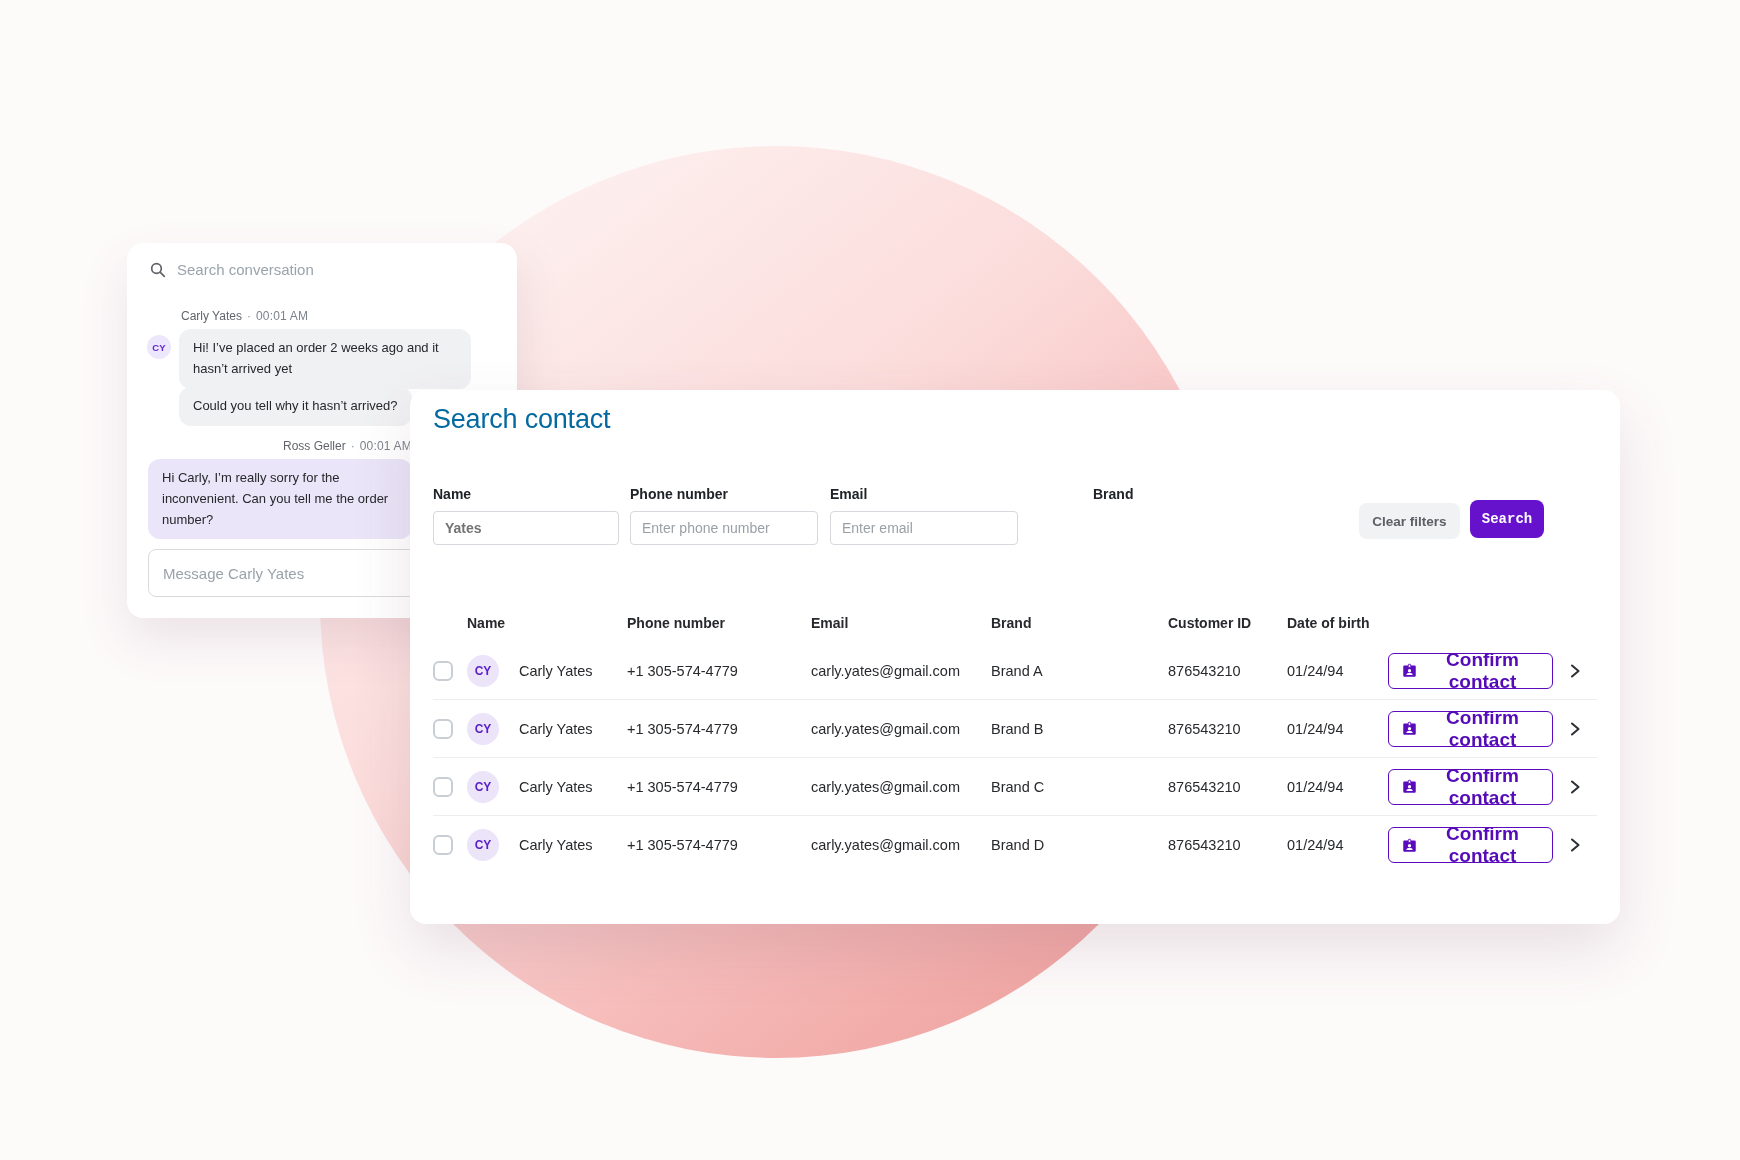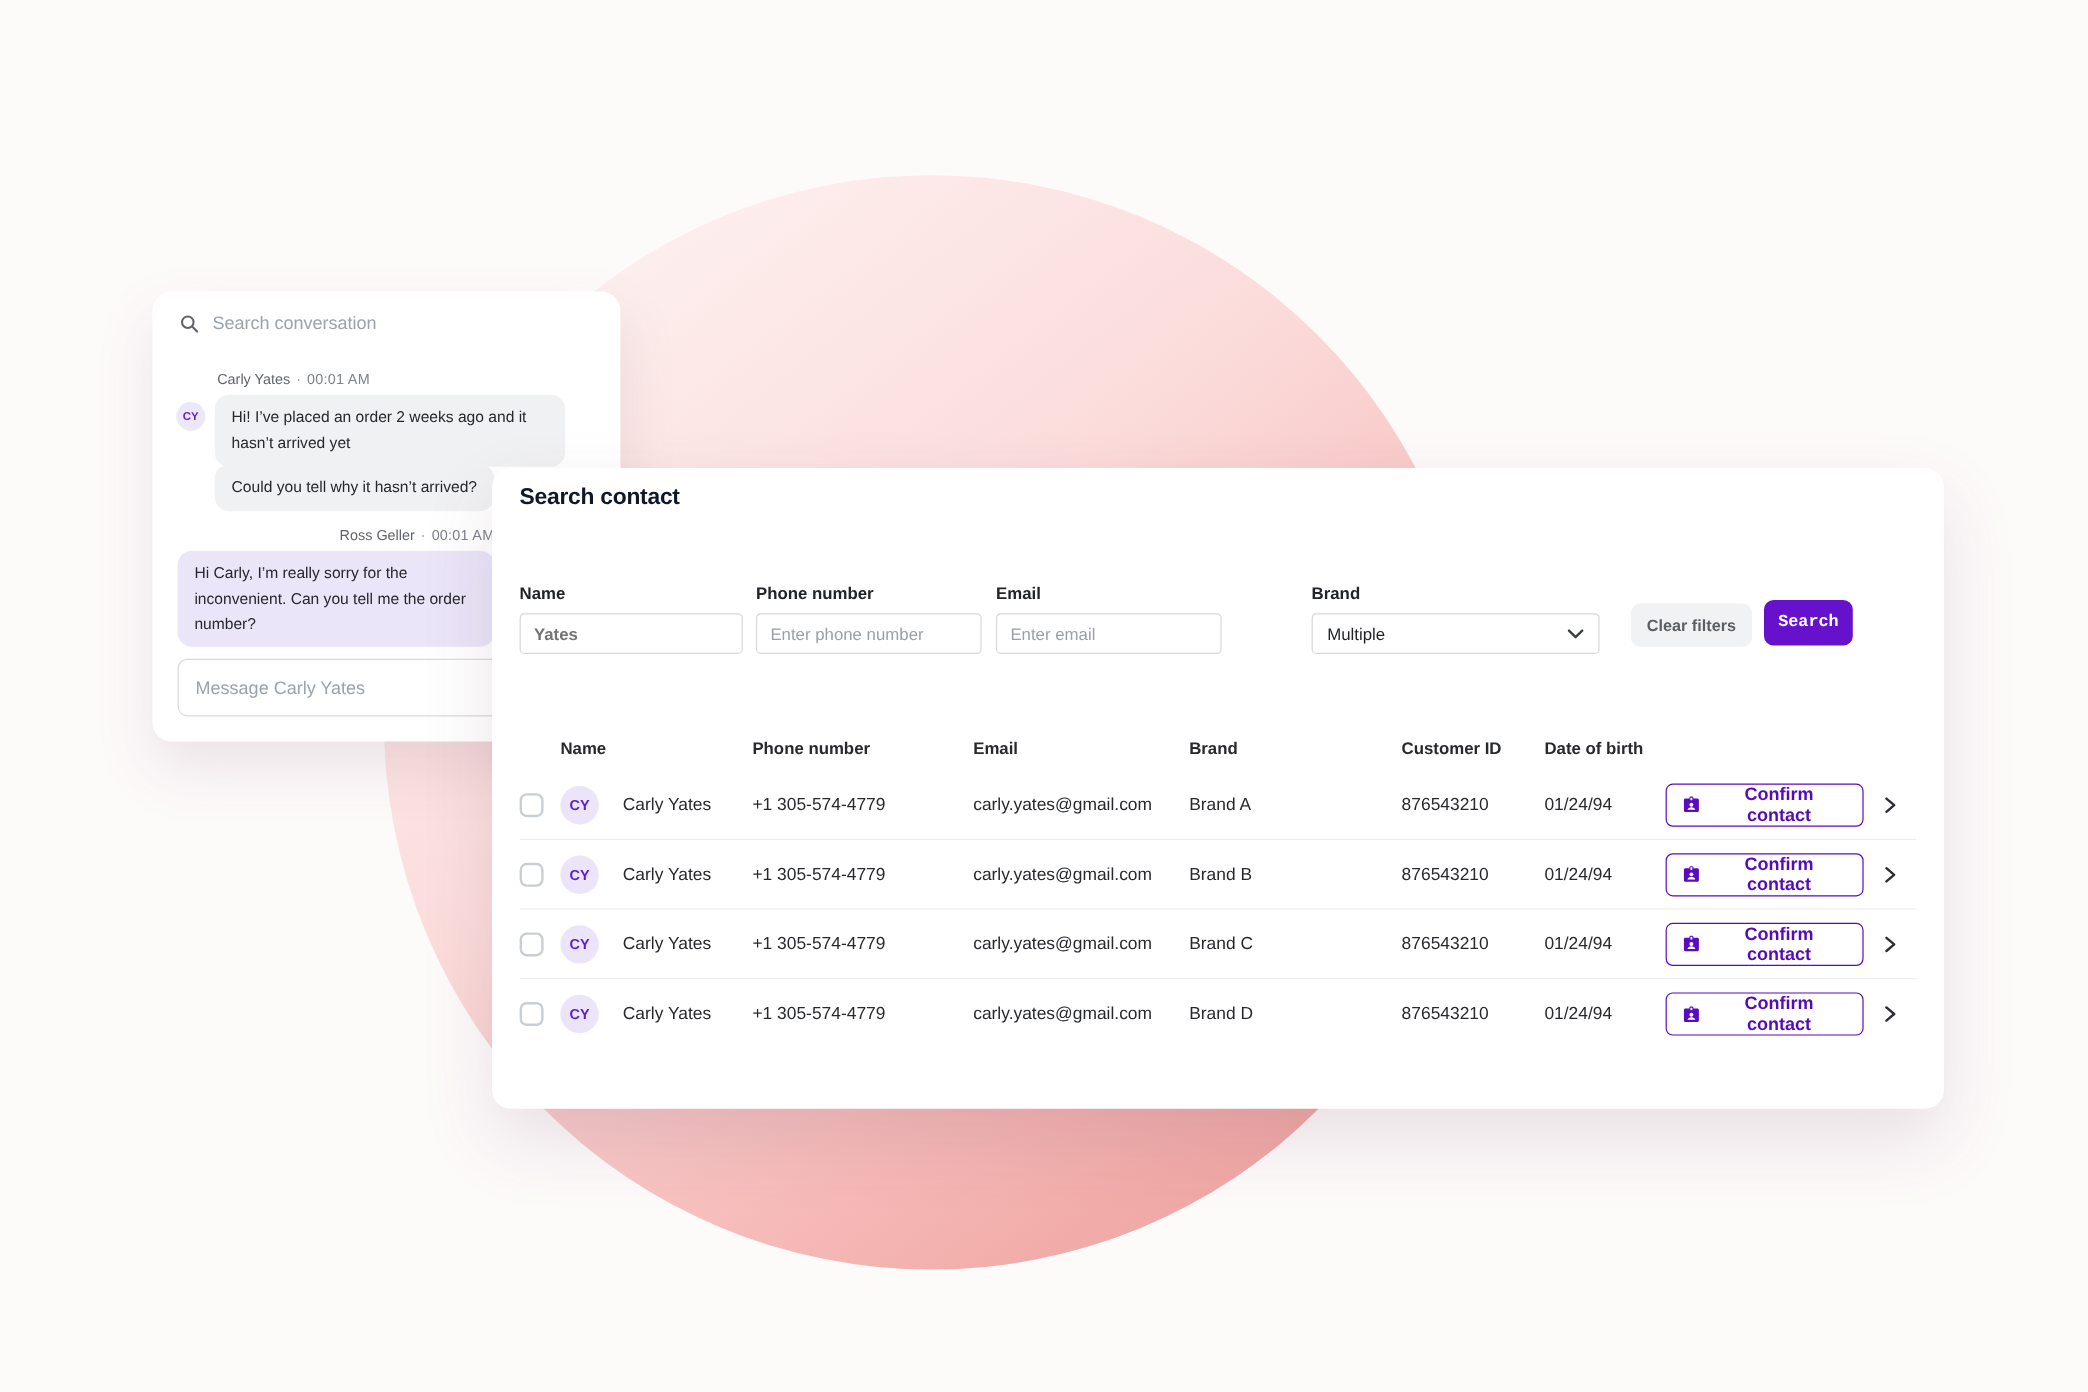--- a/index.html
+++ b/index.html
@@ -30,21 +30,21 @@
   .bubble-1{left:52px;top:86px;width:292px;}
   .bubble-2{left:52px;top:144px;}
   .bubble-3{left:21px;top:216px;width:264px;}
   .composer{position:absolute;left:21px;top:306px;width:350px;height:48px;border:1px solid #d8dbde;
     border-radius:8px;padding:4px 14px;font-size:15px;color:#a16207;outline:none;background:#fff;}
   .composer::placeholder{color:#9aa2aa;}
 
   
   .main-panel{position:absolute;left:410px;top:390px;width:1210px;height:534px;background:#ffffff;
     border-radius:16px;box-shadow:0 26px 60px rgba(110,70,100,.14);z-index:2;}
-  .panel-title{position:absolute;left:23px;top:14px;margin:0;font-size:19px;font-weight:700;color:#0f172a;letter-spacing:-.2px;}
+  .panel-title{position:absolute;left:23px;top:14px;margin:0;font-size:27px;font-weight:400;color:#0369a1;letter-spacing:-.2px;}
 
   .filter-group{position:absolute;top:96px;}
   .filter-label{display:block;font-size:14px;font-weight:bold;color:#202327;margin-bottom:9px;}
   .filter-input{height:34px;border:1px solid #d5d8dc;border-radius:4px;padding:0 11px;font-size:14px;color:#737373;outline:none;background:#fff;}
   .filter-input::placeholder{color:#9aa0a6;font-weight:normal;}
   .fg-name{left:23px;}  .fg-name .filter-input{width:186px;font-weight:bold;}
   .fg-phone{left:220px;}.fg-phone .filter-input{width:188px;}
   .fg-email{left:420px;}.fg-email .filter-input{width:188px;}
   .fg-brand{left:683px;}
   .brand-select{width:240px;height:34px;border:1px solid #d5d8dc;border-radius:4px;background:#fff;
@@ -62,21 +62,21 @@
   .thead span{font-size:14px;font-weight:bold;color:#27292d;}
   .rows{position:absolute;left:23px;top:252px;right:23px;}
   .trow{height:58px;border-bottom:1px solid #ededf0;}
   .trow:last-child{border-bottom:none;}
   .cell{font-size:14.5px;color:#27292d;}
   .checkbox{width:20px;height:20px;border:2px solid #c9ced4;border-radius:6px;background:#fff;cursor:pointer;}
   .name-cell{display:flex;align-items:center;gap:20px;}
   .avatar{width:32px;height:32px;border-radius:50%;background:#ece4f9;color:#5a21c8;font-size:12px;font-weight:bold;
     display:flex;align-items:center;justify-content:center;flex:0 0 auto;}
   .btn-confirm{display:flex;align-items:center;gap:9px;height:31px;padding:17px 13px;background:#fff;
-    border:1.5px solid #5a0bbe;border-radius:6px;color:#550bb8;font-size:15px;font-weight:bold;cursor:pointer;}
+    border:1.5px solid #5a0bbe;border-radius:6px;color:#550bb8;font-size:19px;font-weight:bold;cursor:pointer;}
   .btn-confirm svg{flex:0 0 auto;}
   .row-chevron{background:none;border:none;padding:4px;cursor:pointer;display:flex;align-items:center;justify-content:center;}
 </style>
 </head>
 <body>
 
 <div class="canvas">
 
   <div class="bg-circle"></div>
 
@@ -120,26 +120,20 @@
     <div class="filter-group fg-phone">
       <label class="filter-label">Phone number</label>
       <input class="filter-input" type="text" placeholder="Enter phone number" style="">
     </div>
     <div class="filter-group fg-email">
       <label class="filter-label">Email</label>
       <input class="filter-input" type="text" placeholder="Enter email" style="">
     </div>
     <div class="filter-group fg-brand">
       <label class="filter-label">Brand</label>
-      <div class="brand-select">
-        <span class="sel-value">Multiple</span>
-        <svg width="14" height="9" viewBox="0 0 14 9" fill="none">
-          <path d="M1.5 1.5 L7 7 L12.5 1.5" stroke="#3c4043" stroke-width="2" stroke-linecap="round" stroke-linejoin="round"></path>
-        </svg>
-      </div>
     </div>
 
     <button class="btn-clear">Clear filters</button>
     <button class="btn-search">Search</button>
 
     <div class="tbl tbl-grid thead">
       <span></span>
       <span>Name</span>
       <span>Phone number</span>
       <span>Email</span>

